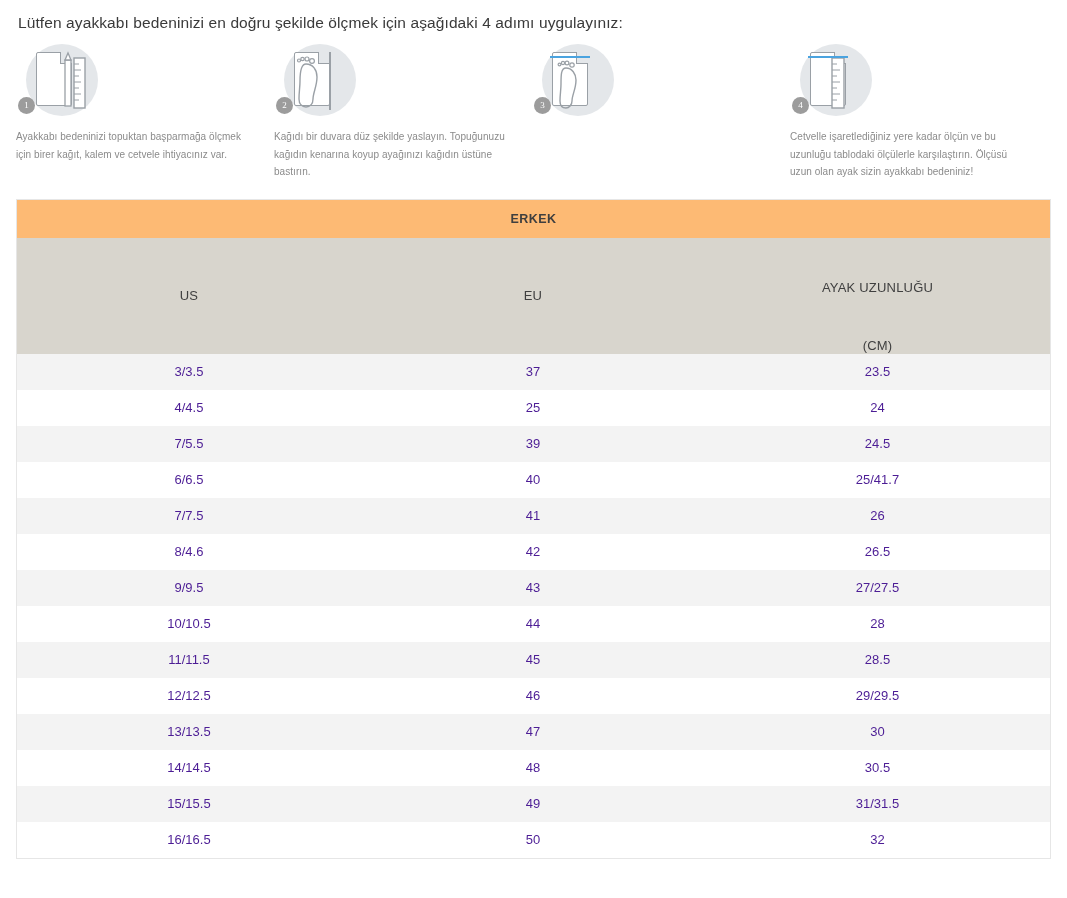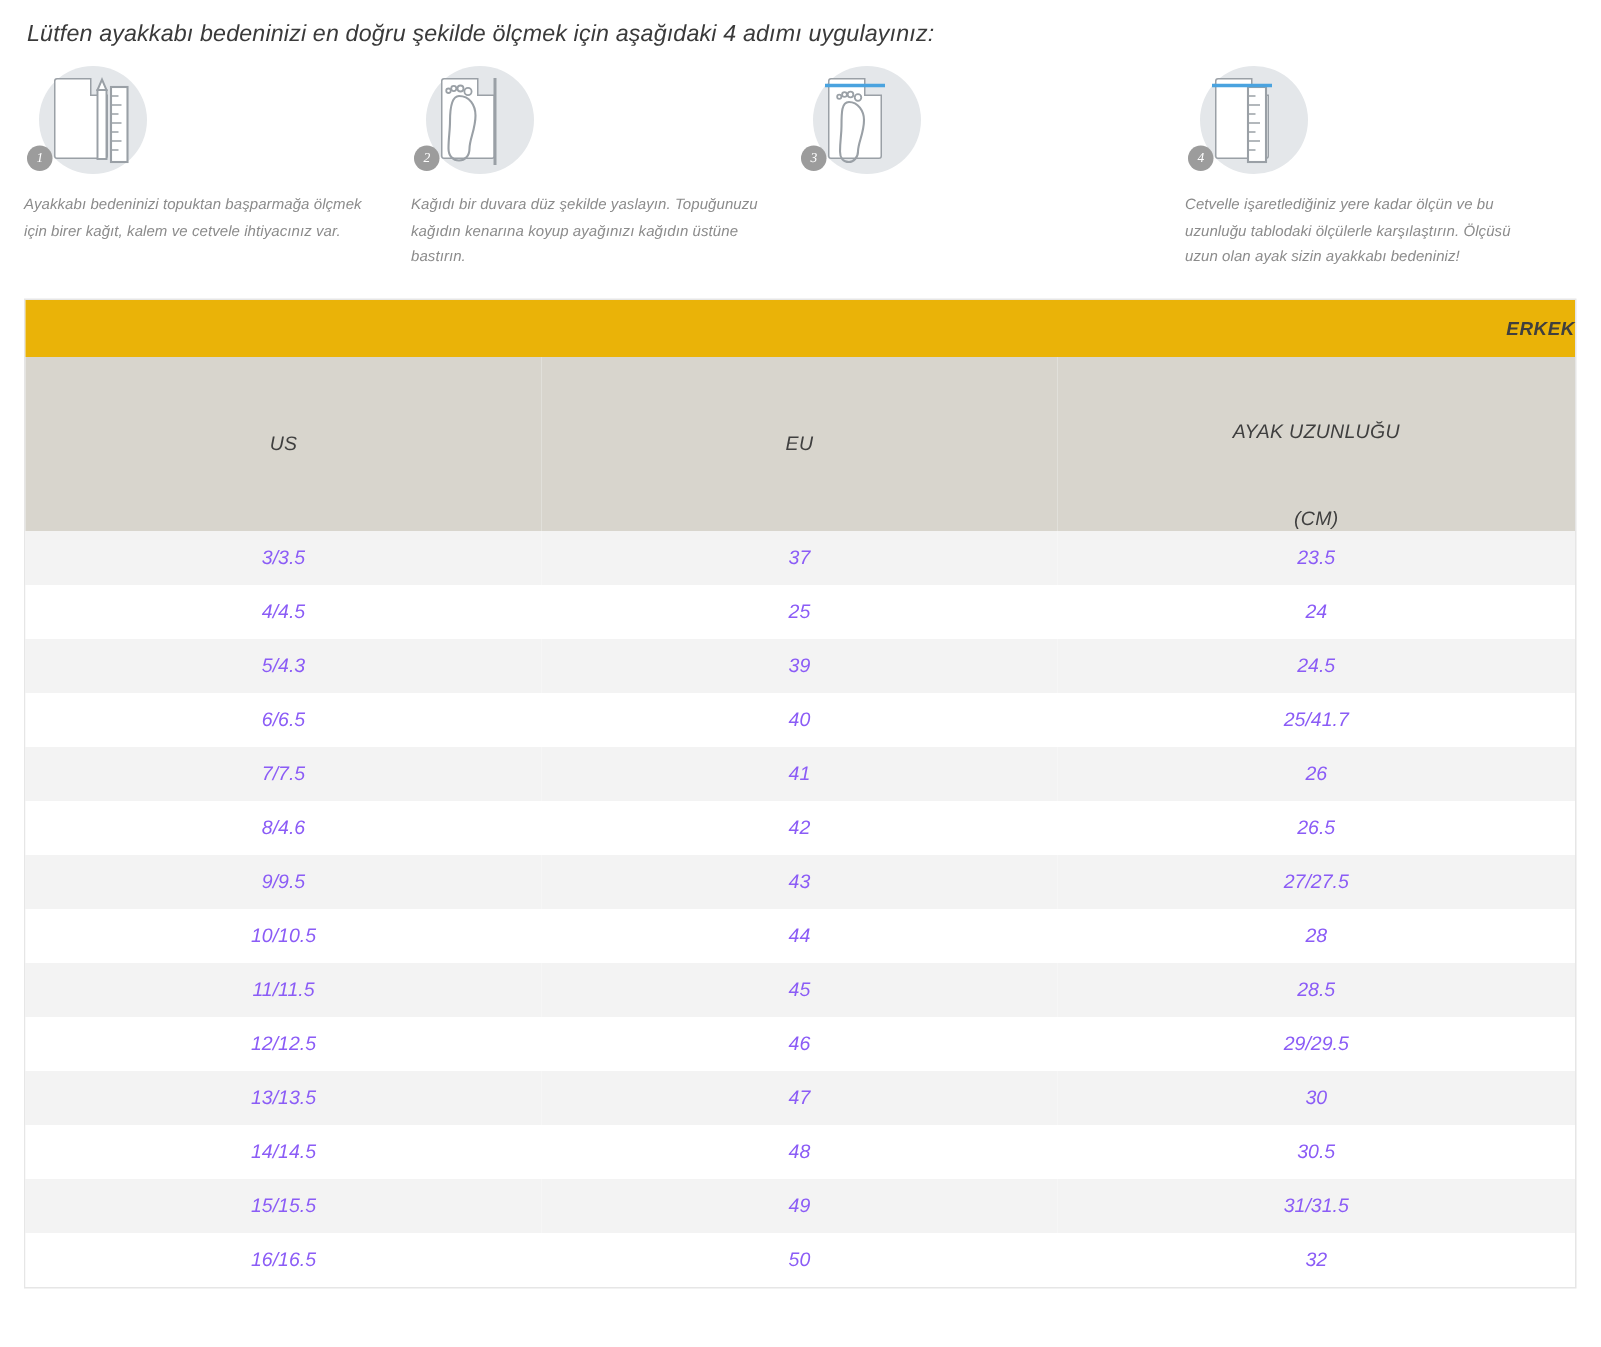--- a/index.html
+++ b/index.html
@@ -11,21 +11,20 @@
   body {
     width: 1067px;
     height: 898px;
     font-family: "Liberation Sans", sans-serif;
     color: #444444;
     overflow: hidden;
   }
   .page {
     width: 1067px;
     padding: 14px 12px 0 16px;
-    font-style: italic;
   }
   .intro-title {
     font-size: 15.5px;
     color: #3a3a3a;
     font-weight: 400;
     margin: 0 0 12px 2px;
     letter-spacing: 0.1px;
   }
   .steps {
     display: flex;
@@ -105,34 +104,33 @@
     width: 1035px;
   }
   table.size-table {
     border-collapse: collapse;
     width: 100%;
     table-layout: fixed;
   }
   table.size-table td {
     text-align: center;
     font-size: 13px;
-    color: #8b5cf6;
+    color: #4c1d95;
     padding: 0;
     height: 36px;
     vertical-align: middle;
     border: none;
   }
   tr.group-row td {
-    background: #eab308;
+    background: #fdba74;
     height: 38px;
     font-size: 12.5px;
     font-weight: bold;
     color: #3f3f3f;
     letter-spacing: 0.4px;
-    text-align: right;
   }
   tr.head-row td {
     background: #d8d5cd;
     height: 56px;
     font-size: 13px;
     color: #3f3f3f;
     letter-spacing: 0.2px;
   }
   tr.odd td { background: #f3f3f3; }
   tr.even td { background: #ffffff; }
@@ -247,21 +245,21 @@
           <td>3/3.5</td>
           <td>37</td>
           <td>23.5</td>
         </tr>
         <tr class="even">
           <td>4/4.5</td>
           <td>25</td>
           <td>24</td>
         </tr>
         <tr class="odd">
-          <td>5/4.3</td>
+          <td>7/5.5</td>
           <td>39</td>
           <td>24.5</td>
         </tr>
         <tr class="even">
           <td>6/6.5</td>
           <td>40</td>
           <td>25/41.7</td>
         </tr>
         <tr class="odd">
           <td>7/7.5</td>

